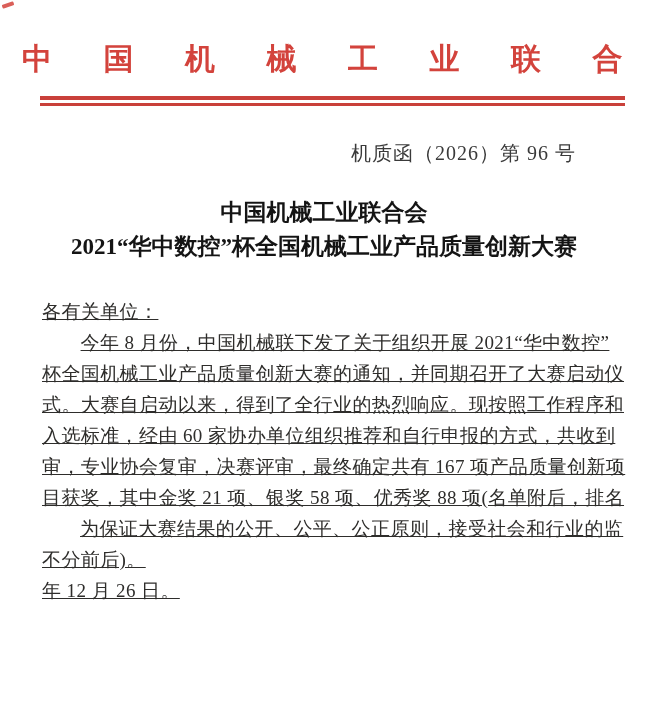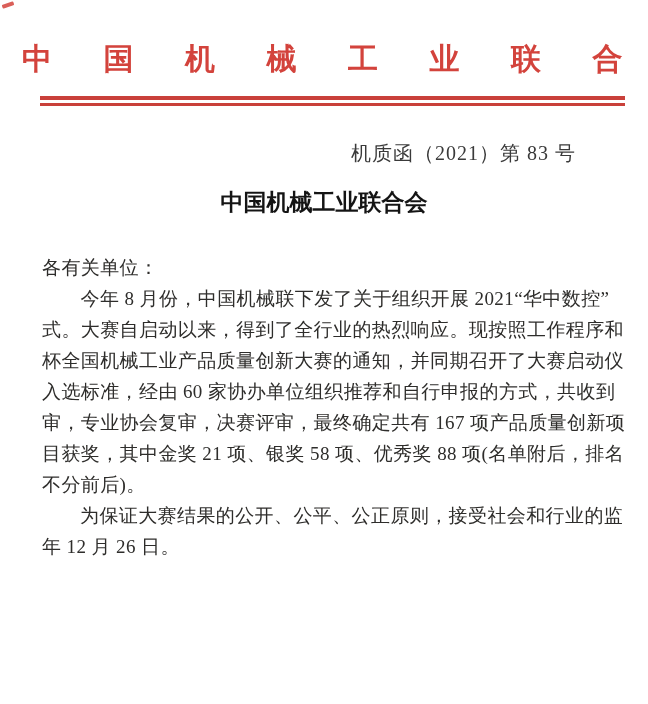--- a/index.html
+++ b/index.html
@@ -48,68 +48,70 @@
   .doc-number {
     margin-top: 34px;
     padding-right: 72px;
     text-align: right;
     font-size: 20px;
     line-height: 26px;
     color: #3a3a3a;
     letter-spacing: 1px;
   }
   .title-block {
-    margin-top: 20px;
+    margin-top: 30px;
     text-align: center;
     font-weight: bold;
     color: #141414;
     font-size: 23px;
     line-height: 34px;
   }
   .title-block .title-line {
     white-space: nowrap;
   }
   .body-block {
     margin: 32px 38px 0 42px;
     font-size: 19px;
     line-height: 31px;
     color: #2e2d2b;
     letter-spacing: 0.4px;
+    text-decoration: underline;
   }
   .body-line {
     white-space: nowrap;
   }
   .body-line.indent {
     text-indent: 2em;
     text-align: center;
   }
 </style>
 </head>
 <body>
 
 <div class="page">
 
   <div class="scan-artifact"></div>
 
   <div class="org-name">中 国 机 械 工 业 联 合 会</div>
 
   <div class="double-rule"></div>
 
-  <div class="doc-number">机质函（2021）第 83 号</div>
+  <div class="doc-number">机质函（2026）第 96 号</div>
 
   <div class="title-block">
     <div class="title-line">中国机械工业联合会</div>
+    <div class="title-line">2021“华中数控”杯全国机械工业产品质量创新大赛</div>
   </div>
 
   <div class="body-block">
     <div class="body-line">各有关单位：</div>
     <div class="body-line indent">今年 8 月份，中国机械联下发了关于组织开展 2021“华中数控”</div>
+    <div class="body-line">杯全国机械工业产品质量创新大赛的通知，并同期召开了大赛启动仪</div>
     <div class="body-line">式。大赛自启动以来，得到了全行业的热烈响应。现按照工作程序和</div>
-    <div class="body-line">杯全国机械工业产品质量创新大赛的通知，并同期召开了大赛启动仪</div>
     <div class="body-line">入选标准，经由 60 家协办单位组织推荐和自行申报的方式，共收到</div>
     <div class="body-line">审，专业协会复审，决赛评审，最终确定共有 167 项产品质量创新项</div>
     <div class="body-line">目获奖，其中金奖 21 项、银奖 58 项、优秀奖 88 项(名单附后，排名</div>
+    <div class="body-line indent">为保证大赛结果的公开、公平、公正原则，接受社会和行业的监</div>
     <div class="body-line">不分前后)。</div>
-    <div class="body-line indent">为保证大赛结果的公开、公平、公正原则，接受社会和行业的监</div>
     <div class="body-line">年 12 月 26 日。</div>
   </div>
 
 </div>
 
 </body></html>

